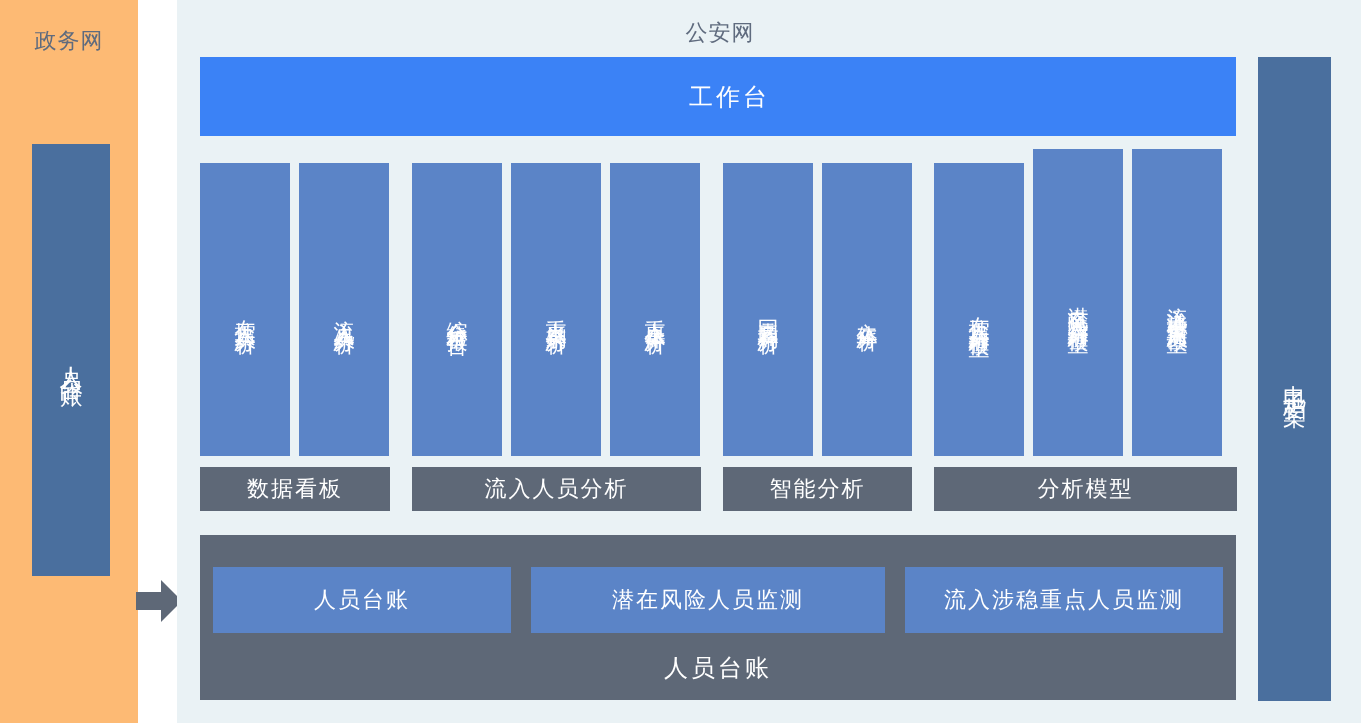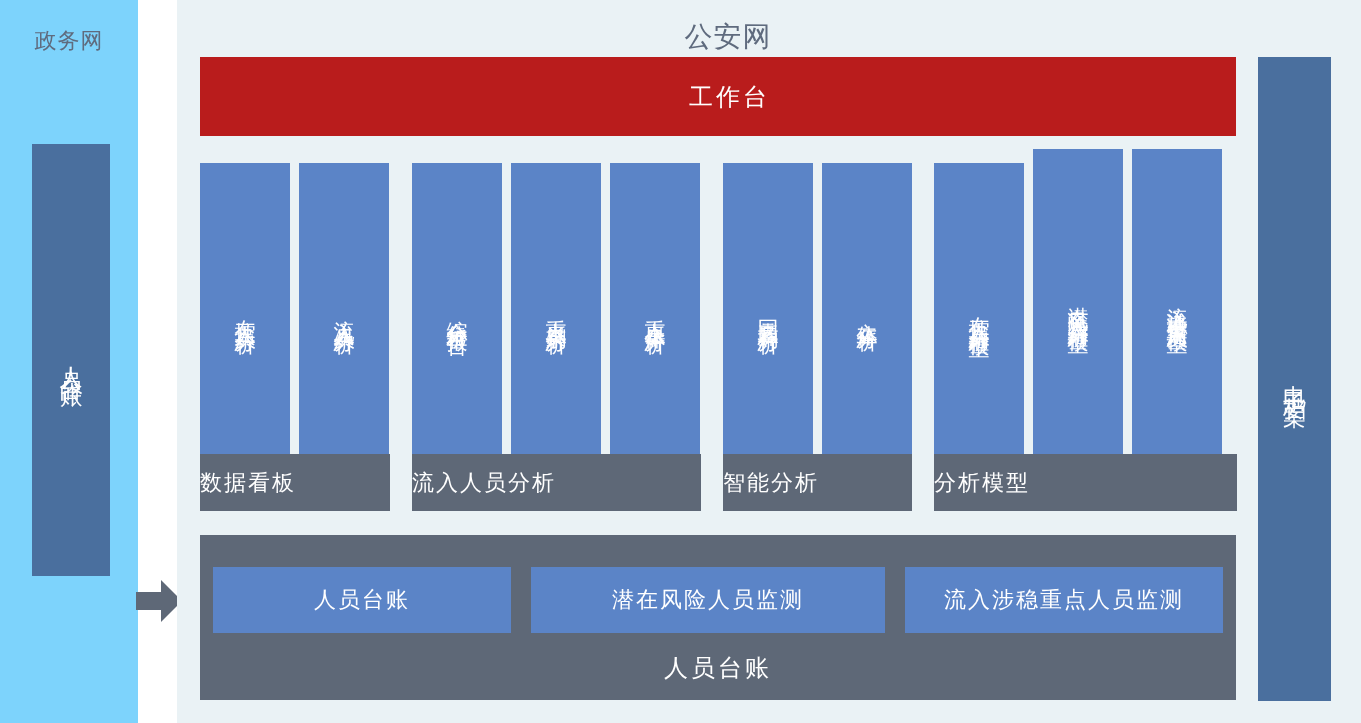--- a/index.html
+++ b/index.html
@@ -6,21 +6,21 @@
   html, body {
     width: 1361px; height: 723px;
     font-family: "Liberation Sans", "DejaVu Sans", sans-serif;
     overflow: hidden; background: #ffffff;
   }
   #root { position: relative; width: 1361px; height: 723px; background: #ffffff; }
 
   
   .gov-panel {
     position: absolute; left: 0; top: 0; width: 138px; height: 723px;
-    background: #7dd3fc;
+    background: #fdba74;
   }
   .gov-title {
     position: absolute; left: 0; top: 26px; width: 138px;
     text-align: center; font-size: 22px; color: #5f6b7e; letter-spacing: 1px;
   }
   .gov-block {
     position: absolute; left: 32px; top: 144px; width: 78px; height: 432px;
     background: #4a6f9e;
     display: flex; align-items: center; justify-content: center;
   }
@@ -35,27 +35,27 @@
   }
   .arrow svg { display: block; }
 
   
   .psn-panel {
     position: absolute; left: 177px; top: 0; width: 1184px; height: 723px;
     background: #eaf2f5;
   }
   .psn-title {
     position: absolute; left: 0; top: 18px; width: 1086px;
-    text-align: center; font-size: 28px; color: #5f6b7e; letter-spacing: 1px; margin-left: 8px;
+    text-align: center; font-size: 22px; color: #5f6b7e; letter-spacing: 1px;
   }
 
   
   .workbench {
     position: absolute; left: 23px; top: 57px; width: 1036px; height: 79px;
-    background: #b91c1c;
+    background: #3b82f6;
     display: flex; align-items: center; justify-content: center; padding-left: 23px;
   }
   .workbench span { color: #ffffff; font-size: 24px; letter-spacing: 3px; }
 
   
   .groups {
     position: absolute; left: 23px; top: 163px; width: 1060px; height: 348px;
   }
   .group { position: absolute; bottom: 0; }
   .group-cols {
@@ -65,23 +65,23 @@
   .col {
     background: #5b84c7;
     display: flex; align-items: center; justify-content: center;
     padding-top: 4px;
   }
   .col .vtext {
     writing-mode: vertical-rl; text-orientation: upright;
     color: #ffffff; font-size: 21px; letter-spacing: 3px; line-height: 1.04;
   }
   .group-band {
-    position: absolute; left: 0; right: 0; bottom: 0; height: 57px;
+    position: absolute; left: 0; right: 0; bottom: 0; height: 44px;
     background: #5e6877;
-    display: flex; align-items: center; justify-content: flex-start;
+    display: flex; align-items: center; justify-content: center;
   }
   .group-band span { color: #ffffff; font-size: 22px; letter-spacing: 2px; }
 
   
   .ledger {
     position: absolute; left: 23px; top: 535px; width: 1036px; height: 165px;
     background: #5e6877;
   }
   .ledger-cards {
     position: absolute; left: 0; top: 32px; width: 1036px;

